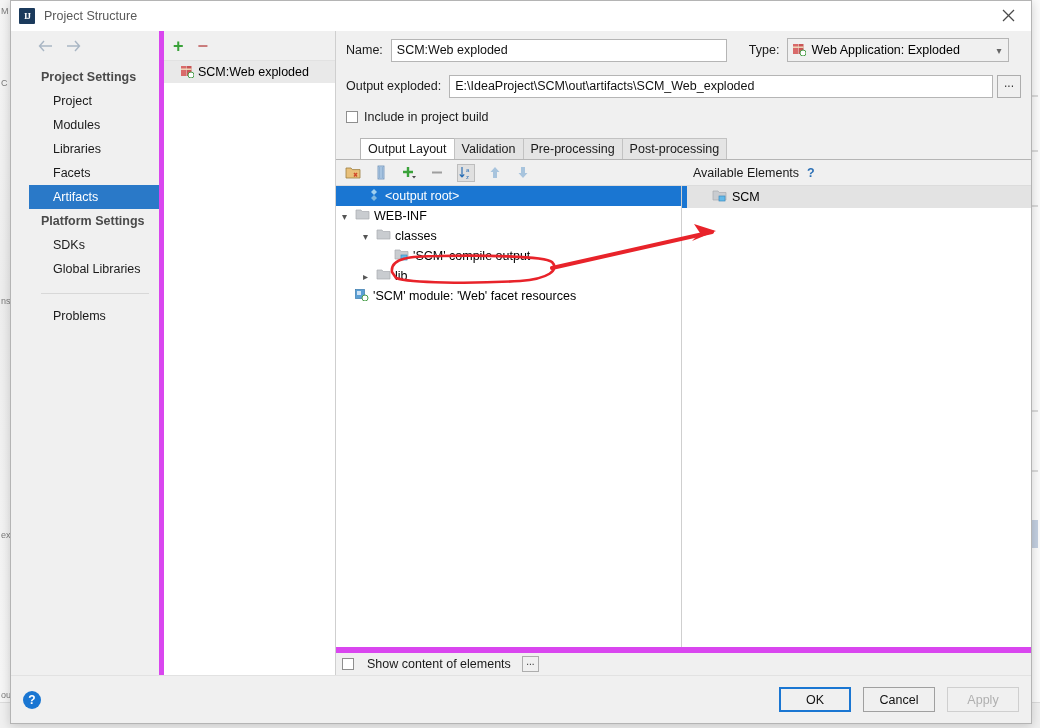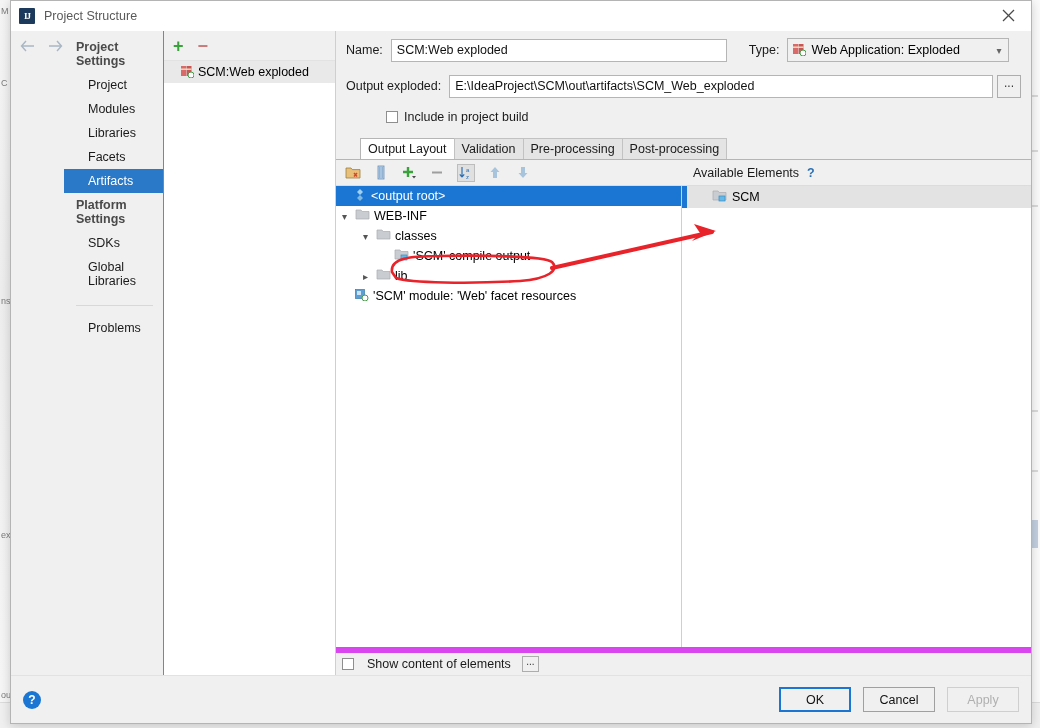--- a/index.html
+++ b/index.html
@@ -70,22 +70,22 @@
     display:flex; align-items:center; justify-content:center;
     color:#4a4a4a; font-size: 15px; cursor: default;
   }
 
   
   .dlg-body { flex: 1 1 auto; display: flex; min-height: 0; background:#f0f0f0; }
 
   
   .nav {
     width: 153px; flex: 0 0 153px; background: #f0f0f0;
-    border-right: 1px solid #d946ef;
-    display: flex; flex-direction: row;
+    border-right: 5px solid #d946ef;
+    display: flex; flex-direction: column; padding-left: 18px;
   }
   .nav-arrows { height: 30px; display: flex; align-items: center; padding-left: 8px; gap: 11px; }
   .arrow-btn { width: 17px; height: 17px; display:flex; align-items:center; justify-content:center;
                color:#a9b6c4; font-size: 14px; }
   .nav-list { padding-top: 4px; }
   .nav-group { font-weight: bold; color: #4a4a4a; font-size: 12.5px;
                padding: 5px 0 5px 12px; }
   .nav-item { font-size: 12.5px; color: #1a1a1a; padding: 5px 0 5px 24px; line-height: 14px; }
   .nav-item.selected { background: #2a79c8; color: #ffffff; }
   .nav-sep { height: 1px; background: #d8d8d8; margin: 12px 10px 10px 12px; }
@@ -106,21 +106,21 @@
     display: flex; align-items: center; gap: 4px;
     height: 22px; padding-left: 16px; background: #e9e9e9; font-size: 12.5px;
   }
 
   
   .editor { flex: 1 1 auto; background: #f0f0f0; display: flex; flex-direction: column;
             min-width: 0; padding: 0; }
   .row { display: flex; align-items: center; padding: 0 10px; }
   .row-name { height: 38px; }
   .row-out  { height: 34px; }
-  .row-chk  { height: 27px; margin-left: 40px; }
+  .row-chk  { height: 27px; }
 
   .lbl { font-size: 12.5px; color: #1a1a1a; white-space: nowrap; }
 
   .txtfield {
     background: #ffffff; border: 1px solid #b5b5b5; height: 23px;
     display: flex; align-items: center; padding: 0 5px;
     font-size: 12.5px; color: #111; overflow: hidden; white-space: nowrap;
   }
   .name-field { width: 336px; margin-left: 8px; }
   .out-field  { flex: 1 1 auto; margin-left: 8px; }
@@ -387,21 +387,21 @@
           <div class="avail-head">
             <span>Available Elements</span>
             <span class="qmark">?</span>
           </div>
         </div>
 
         <div class="panel-cols">
 
           <div class="tree-col">
 
-            <div class="trow sel" style="padding-left:0">
+            <div class="trow sel" style="padding-left:14px">
               <span class="twist"></span>
               <span>
                 <svg width="14" height="14" viewBox="0 0 14 14">
                     <path d="M7 1l3 3-3 3-3-3z" fill="#9fd0f0"></path>
                     <path d="M7 7l3 3-3 3-3-3z" fill="#7fb8e0"></path>
                   </svg>
               </span>
               <span class="tlabel">&lt;output root&gt;</span>
             </div>
 

